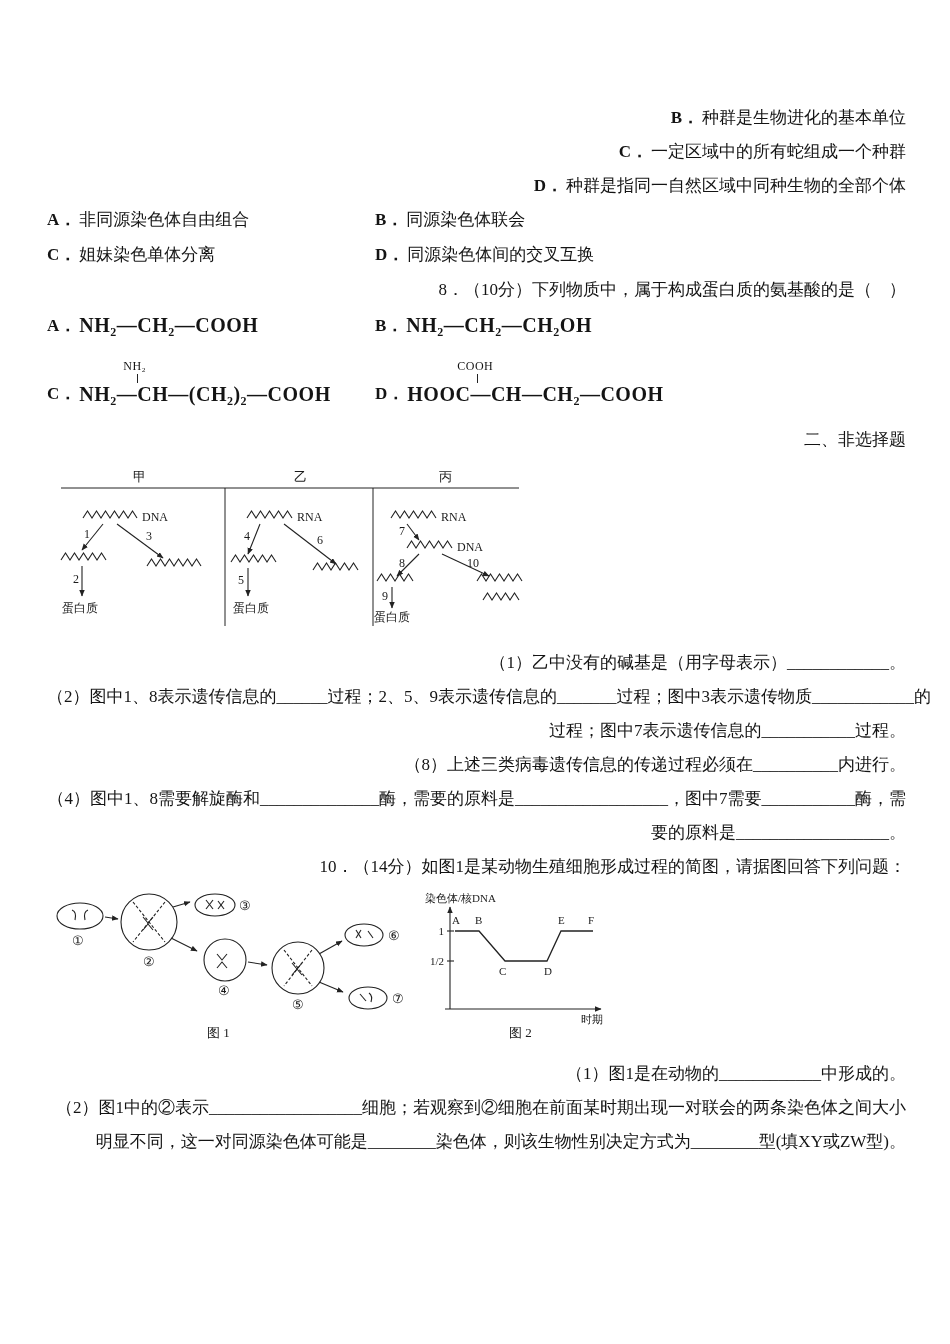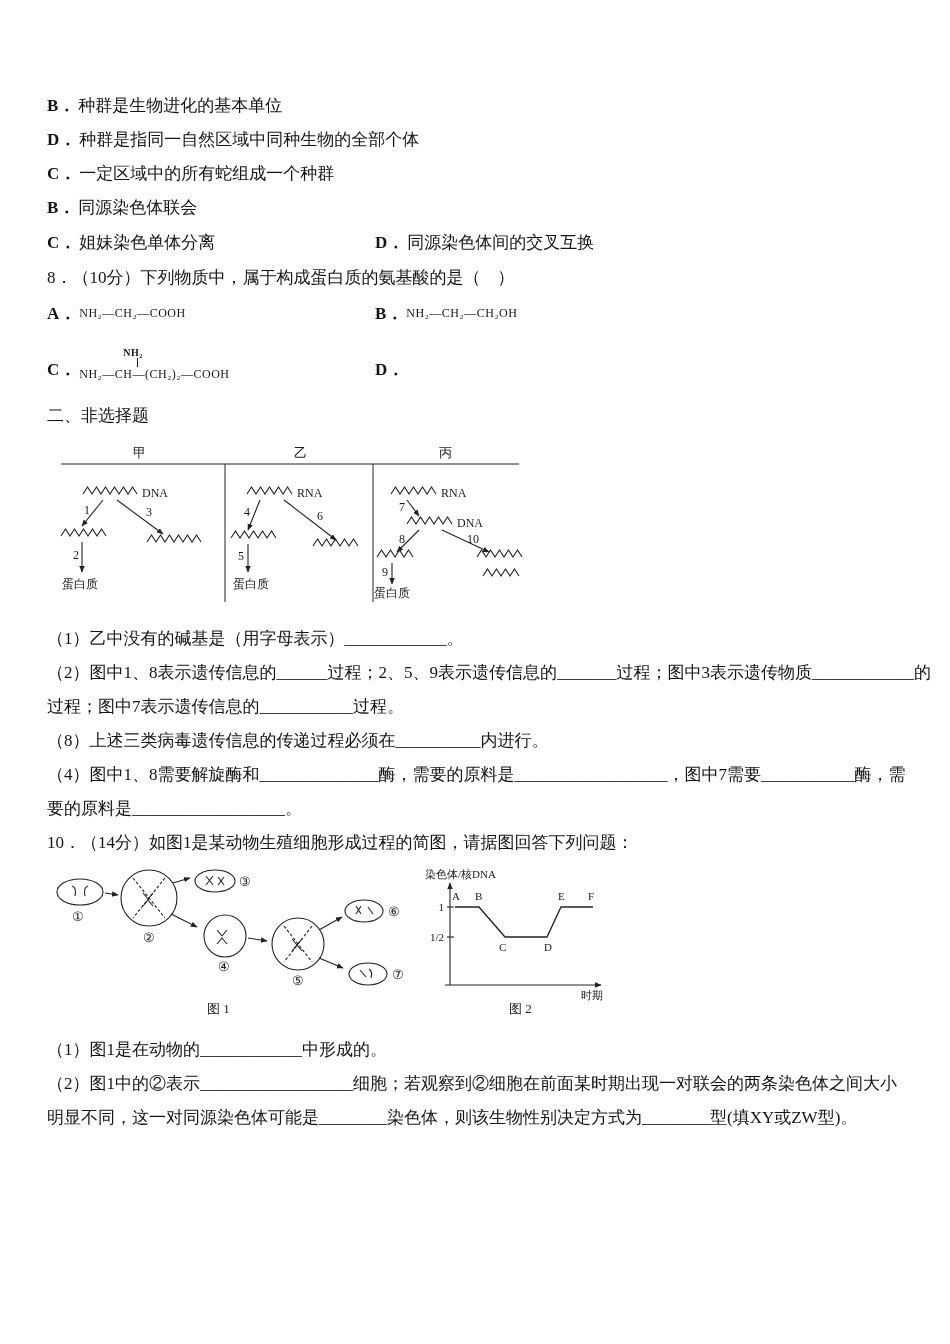--- a/index.html
+++ b/index.html
@@ -4,50 +4,51 @@
 <title>生物试卷</title>
 <style>
   html,body{margin:0;padding:0;background:#ffffff;}
   body{
     width:950px;height:1344px;overflow:hidden;
     color:#141414;
     font-family:"Liberation Serif","DejaVu Serif",serif;
     font-size:17px;
   }
   .page{padding:96px 44px 0 47px;}
-  p.line{margin:0 0 15px 0;line-height:19px;white-space:nowrap;}
+  p.line{margin:12px 0 15px 0;line-height:19px;white-space:nowrap;text-align:right;}
   .opt-label{font-weight:bold;margin-right:3px;}
   .opt-row{display:flex;margin:0 0 16px 0;line-height:19px;}
   .opt-col1{width:328px;flex:0 0 328px;}
   
   .formula-row{display:flex;margin:6px 0 22px 0;}
   .formula-row.tall{margin:4px 0 24px 0;}
   .f-cell{display:flex;align-items:center;}
   .f-cell.bottom{align-items:flex-end;}
   .f-col1{width:328px;flex:0 0 328px;}
-  .chem{font-size:12px;letter-spacing:.5px;white-space:nowrap;}
+  .chem{font-size:20px;letter-spacing:.5px;white-space:nowrap;font-weight:bold;}
   .stacked{display:flex;flex-direction:column;}
-  .f-top{font-size:10px;letter-spacing:.5px;font-weight:bold;}
+  .f-top{font-size:12px;letter-spacing:.5px;}
   .bond{width:1px;height:9px;background:#222;}
   .f-label-pad{padding-bottom:1px;}
   
   .diagram{margin:4px 0 16px 0;}
   svg text{font-family:"Liberation Serif","DejaVu Serif",serif;fill:#1a1a1a;}
   .sec-title{margin:4px 0 14px 0;line-height:19px;}
 </style>
 </head>
 <body>
 
 <div class="page">
 
   <p class="line"><span class="opt-label">B．</span><span>种群是生物进化的基本单位</span></p>
+  <p class="line"><span class="opt-label">C．</span><span>一定区域中的所有蛇组成一个种群</span></p>
   <p class="line"><span class="opt-label">D．</span><span>种群是指同一自然区域中同种生物的全部个体</span></p>
-  <p class="line"><span class="opt-label">C．</span><span>一定区域中的所有蛇组成一个种群</span></p>
 
   <div class="opt-row">
+    <span class="opt-col1"><span class="opt-label">A．</span><span>非同源染色体自由组合</span></span>
     <span><span class="opt-label">B．</span><span>同源染色体联会</span></span>
   </div>
   <div class="opt-row">
     <span class="opt-col1"><span class="opt-label">C．</span><span>姐妹染色单体分离</span></span>
     <span><span class="opt-label">D．</span><span>同源染色体间的交叉互换</span></span>
   </div>
 
   <p class="line">8．（10分）下列物质中，属于构成蛋白质的氨基酸的是（　）</p>
   <div class="formula-row">
     <div class="f-cell f-col1">
@@ -63,20 +64,25 @@
     <div class="f-cell bottom f-col1">
       <span class="opt-label f-label-pad">C．</span>
       <div class="stacked">
         <div class="f-top" style="padding-left:44px">NH₂</div>
         <div class="bond" style="margin-left:58px"></div>
         <div class="chem">NH₂—CH—(CH₂)₂—COOH</div>
       </div>
     </div>
     <div class="f-cell bottom">
       <span class="opt-label f-label-pad">D．</span>
+      <div class="stacked">
+        <div class="f-top" style="padding-left:50px">COOH</div>
+        <div class="bond" style="margin-left:70px"></div>
+        <div class="chem">HOOC—CH—CH₂—COOH</div>
+      </div>
     </div>
   </div>
 
   <p class="line sec-title">二、非选择题</p>
 
 
   <div class="diagram">
     <svg width="480" height="168" viewBox="0 0 480 168">
       <defs>
         <marker id="ah1" markerWidth="8" markerHeight="8" refX="5.5" refY="2.5" orient="auto">

